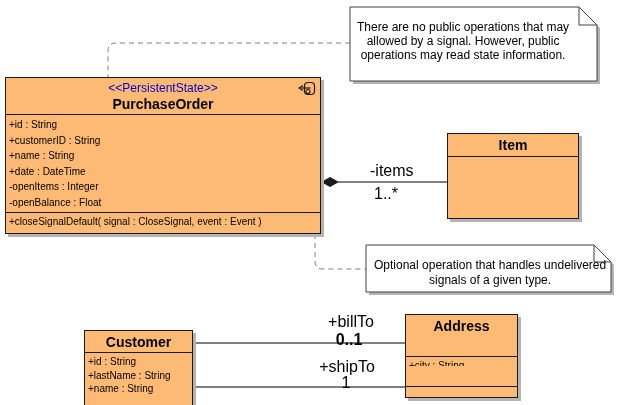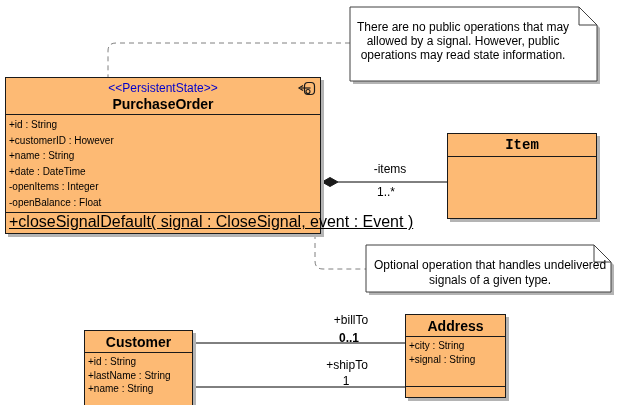--- a/index.html
+++ b/index.html
@@ -10,25 +10,25 @@
              box-shadow:3px 3px 0 #b4b4b4;display:flex;flex-direction:column;box-sizing:border-box;}
   .cls-header{text-align:center;display:flex;flex-direction:column;justify-content:center;position:relative;}
   .cls-title{font-weight:bold;font-size:14px;line-height:16px;}
   .stereotype{color:#0000CC;font-size:12px;line-height:15px;}
   .cls-attrs{border-top:1px solid #1a1a1a;flex:1;padding:2px 3px;overflow:hidden;}
   .cls-ops{border-top:1px solid #1a1a1a;padding:1px 3px;overflow:visible;}
   .member{font-size:10px;white-space:nowrap;}
   .po .member{line-height:15.5px;}
   .item .member{line-height:14.5px;}
   .small .member{line-height:13.5px;}
-  .op-line{text-decoration:underline;font-size:16px;line-height:16px;white-space:nowrap;}
+  .op-line{font-size:10px;line-height:16px;white-space:nowrap;}
   .badge{position:absolute;right:4px;top:3px;width:19px;height:16px;}
   .note-text{position:absolute;z-index:3;font-size:12px;text-align:center;}
   .note-text div{white-space:nowrap;}
-  .assoc-label{position:absolute;z-index:3;font-size:12px;text-align:center;white-space:nowrap;}
+  .assoc-label{position:absolute;z-index:3;font-size:16px;text-align:center;white-space:nowrap;}
 </style>
 </head>
 <body>
 
 <div id="canvas">
 
   <svg class="overlay" width="629" height="405">
 
     <path d="M353,10 H582 L600,28 V84 H353 Z" fill="#b4b4b4" stroke="none"></path>
     <path d="M369,248 H597 L614,265 V295 H369 Z" fill="#b4b4b4" stroke="none"></path>
@@ -67,51 +67,51 @@
       <div class="cls-title">PurchaseOrder</div>
       <svg class="badge" viewBox="0 0 19 16">
         <rect x="7.5" y="1.5" width="10" height="12" rx="3.5" fill="none" stroke="#1a1a1a" stroke-width="1.2"></rect>
         <circle cx="11" cy="10.5" r="2" fill="none" stroke="#1a1a1a" stroke-width="1.1"></circle>
         <path d="M13.5,7 H4" fill="none" stroke="#1a1a1a" stroke-width="1.2"></path>
         <path d="M6,4.5 L2,7 L6,9.5" fill="none" stroke="#1a1a1a" stroke-width="1.2"></path>
       </svg>
     </div>
     <div class="cls-attrs">
       <div class="member">+id : String</div>
-      <div class="member">+customerID : However</div>
+      <div class="member">+customerID : String</div>
       <div class="member">+name : String</div>
       <div class="member">+date : DateTime</div>
       <div class="member">-openItems : Integer</div>
       <div class="member">-openBalance : Float</div>
     </div>
     <div class="cls-ops" style="height:18px;">
       <div class="op-line">+closeSignalDefault( signal : CloseSignal, event : Event )</div>
     </div>
   </div>
 
-  <div class="uml-class item" style="left:447px;top:133px;width:150px;height:86px;font-family:Liberation Mono, monospace;">
+  <div class="uml-class item" style="left:447px;top:133px;width:132px;height:86px;">
     <div class="cls-header" style="height:22px;">
       <div class="cls-title">Item</div>
     </div>
     <div class="cls-ops" style="height:5px;"></div>
   </div>
 
   <div class="uml-class small" style="left:84px;top:330px;width:109px;height:96px;">
     <div class="cls-header" style="height:21px;">
       <div class="cls-title">Customer</div>
     </div>
     <div class="cls-attrs">
       <div class="member">+id : String</div>
       <div class="member">+lastName : String</div>
       <div class="member">+name : String</div>
     </div>
     <div class="cls-ops" style="height:8px;"></div>
   </div>
 
-  <div class="uml-class small" style="left:405px;top:314px;width:101px;height:84px;">
+  <div class="uml-class small" style="left:405px;top:314px;width:113px;height:84px;gap:20px;">
     <div class="cls-header" style="height:21px;">
       <div class="cls-title">Address</div>
     </div>
     <div class="cls-attrs">
       <div class="member">+city : String</div>
       <div class="member">+signal : String</div>
     </div>
     <div class="cls-ops" style="height:8px;"></div>
   </div>
 

